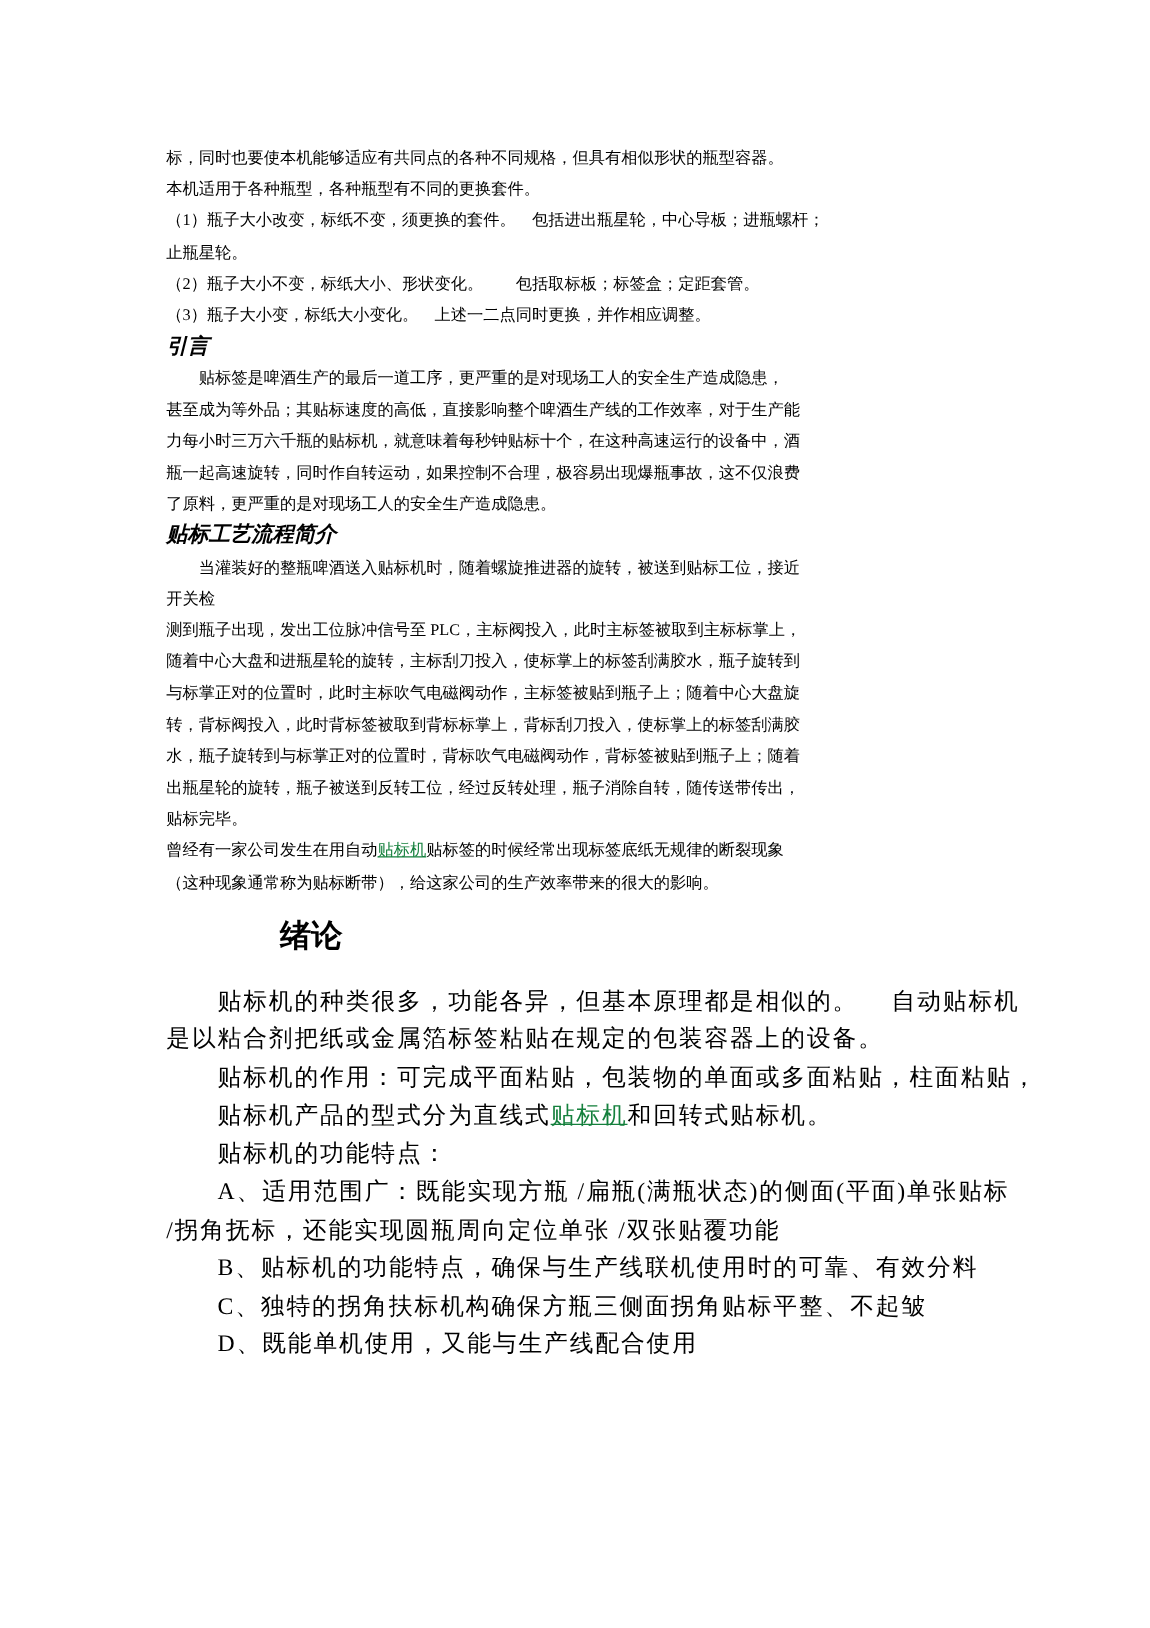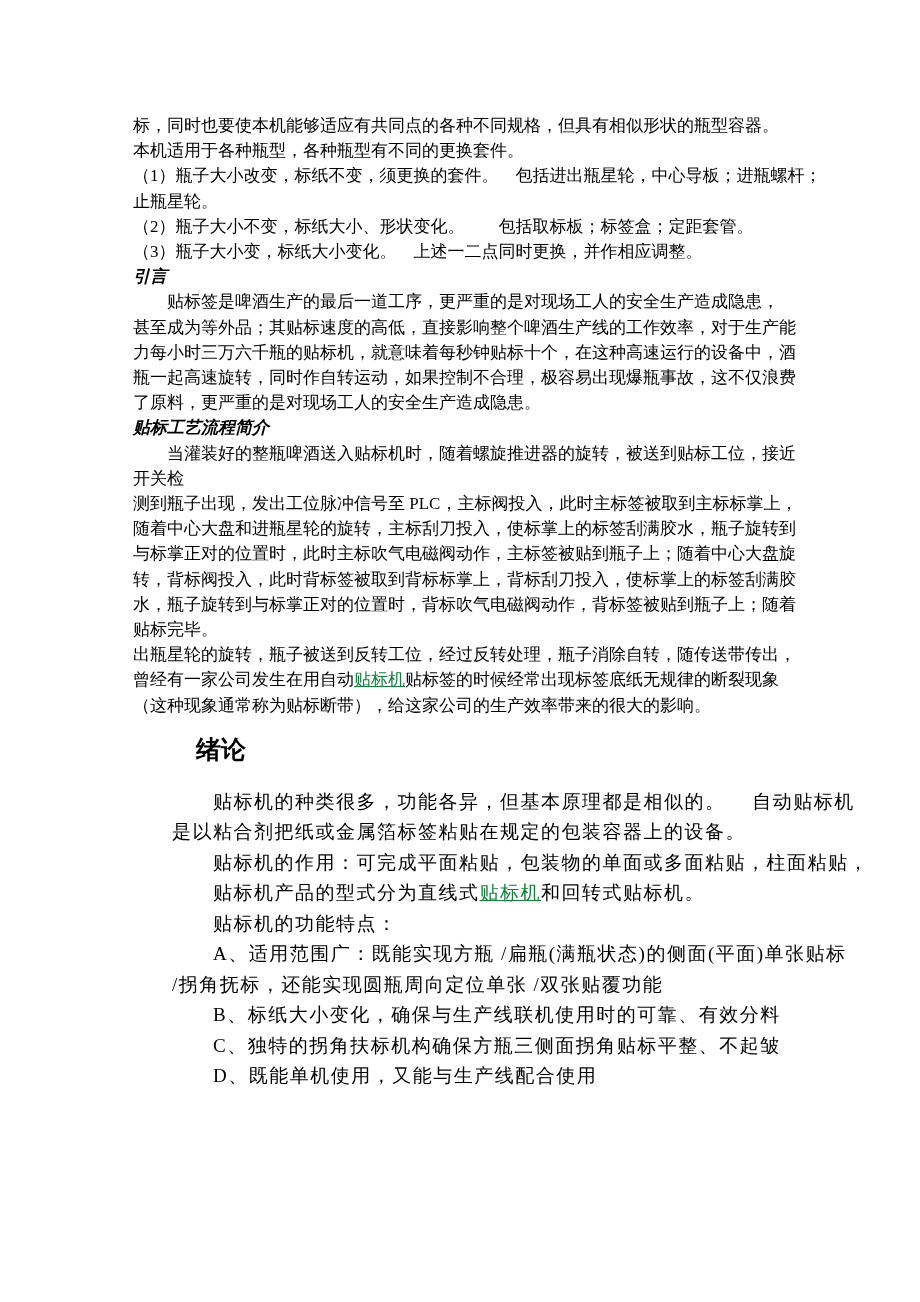--- a/index.html
+++ b/index.html
@@ -18,44 +18,43 @@
   .doc {
     position: absolute;
     left: 133px;
     top: 113px;
     width: 662px;
   }
   .line {
     white-space: pre;
   }
   .sec-top .line {
-    font-size: 17px;
+    font-size: 13px;
     line-height: 25.2px;
   }
   .h-small {
     font-family: "Liberation Sans", sans-serif;
     font-weight: bold;
     font-size: 17px;
     line-height: 25.2px;
     white-space: pre;
     font-style: italic;
   }
   .h-big {
     font-family: "Liberation Sans", sans-serif;
     font-weight: bold;
     font-size: 25px;
     line-height: 34px;
-    margin: 14px 0 21px 63px;
+    margin: 14px 0 21px 91px;
     white-space: pre;
   }
   .sec-intro .line {
     font-size: 19px;
     line-height: 30.5px;
     letter-spacing: 1.5px;
-    margin-left: 39px;
   }
   .sec-tail .line {
     font-size: 17px;
     line-height: 29px;
   }
   .doc-link {
     color: #15803d;
     text-decoration: underline;
     cursor: pointer;
   }
@@ -90,35 +89,35 @@
   <div class="h-small">贴标工艺流程简介</div>
 
   <div class="sec sec-top">
       <div class="line"><span>　　当灌装好的整瓶啤酒送入贴标机时，随着螺旋推进器的旋转，被送到贴标工位，接近</span></div>
       <div class="line"><span>开关检</span></div>
       <div class="line"><span>测到瓶子出现，发出工位脉冲信号至 PLC，主标阀投入，此时主标签被取到主标标掌上，</span></div>
       <div class="line"><span>随着中心大盘和进瓶星轮的旋转，主标刮刀投入，使标掌上的标签刮满胶水，瓶子旋转到</span></div>
       <div class="line"><span>与标掌正对的位置时，此时主标吹气电磁阀动作，主标签被贴到瓶子上；随着中心大盘旋</span></div>
       <div class="line"><span>转，背标阀投入，此时背标签被取到背标标掌上，背标刮刀投入，使标掌上的标签刮满胶</span></div>
       <div class="line"><span>水，瓶子旋转到与标掌正对的位置时，背标吹气电磁阀动作，背标签被贴到瓶子上；随着</span></div>
+      <div class="line"><span>出瓶星轮的旋转，瓶子被送到反转工位，经过反转处理，瓶子消除自转，随传送带传出，</span></div>
       <div class="line"><span>贴标完毕。</span></div>
-      <div class="line"><span>出瓶星轮的旋转，瓶子被送到反转工位，经过反转处理，瓶子消除自转，随传送带传出，</span></div>
       <div class="line"><span>曾经有一家公司发生在用自动</span><span class="doc-link">贴标机</span><span>贴标签的时候经常出现标签底纸无规律的断裂现象</span></div>
       <div class="line"><span>（这种现象通常称为贴标断带），给这家公司的生产效率带来的很大的影响。</span></div>
     </div>
 
   <div class="h-big">绪论</div>
 
   <div class="sec sec-intro">
       <div class="line"><span>　　贴标机的种类很多，功能各异，但基本原理都是相似的。　 自动贴标机</span></div>
       <div class="line"><span>是以粘合剂把纸或金属箔标签粘贴在规定的包装容器上的设备。</span></div>
       <div class="line"><span>　　贴标机的作用：可完成平面粘贴，包装物的单面或多面粘贴，柱面粘贴，</span></div>
       <div class="line"><span>　　贴标机产品的型式分为直线式</span><span class="doc-link">贴标机</span><span>和回转式贴标机。</span></div>
       <div class="line"><span>　　贴标机的功能特点：</span></div>
       <div class="line"><span>　　A、适用范围广：既能实现方瓶 /扁瓶(满瓶状态)的侧面(平面)单张贴标</span></div>
       <div class="line"><span>/拐角抚标，还能实现圆瓶周向定位单张 /双张贴覆功能</span></div>
-      <div class="line"><span>　　B、标纸大小变化，确保与生产线联机使用时的可靠、有效分料</span></div>
+      <div class="line"><span>　　B、贴标机的功能特点，确保与生产线联机使用时的可靠、有效分料</span></div>
       <div class="line"><span>　　C、独特的拐角扶标机构确保方瓶三侧面拐角贴标平整、不起皱</span></div>
       <div class="line"><span>　　D、既能单机使用，又能与生产线配合使用</span></div>
     </div>
 
 
 </div>
 
 </body></html>

